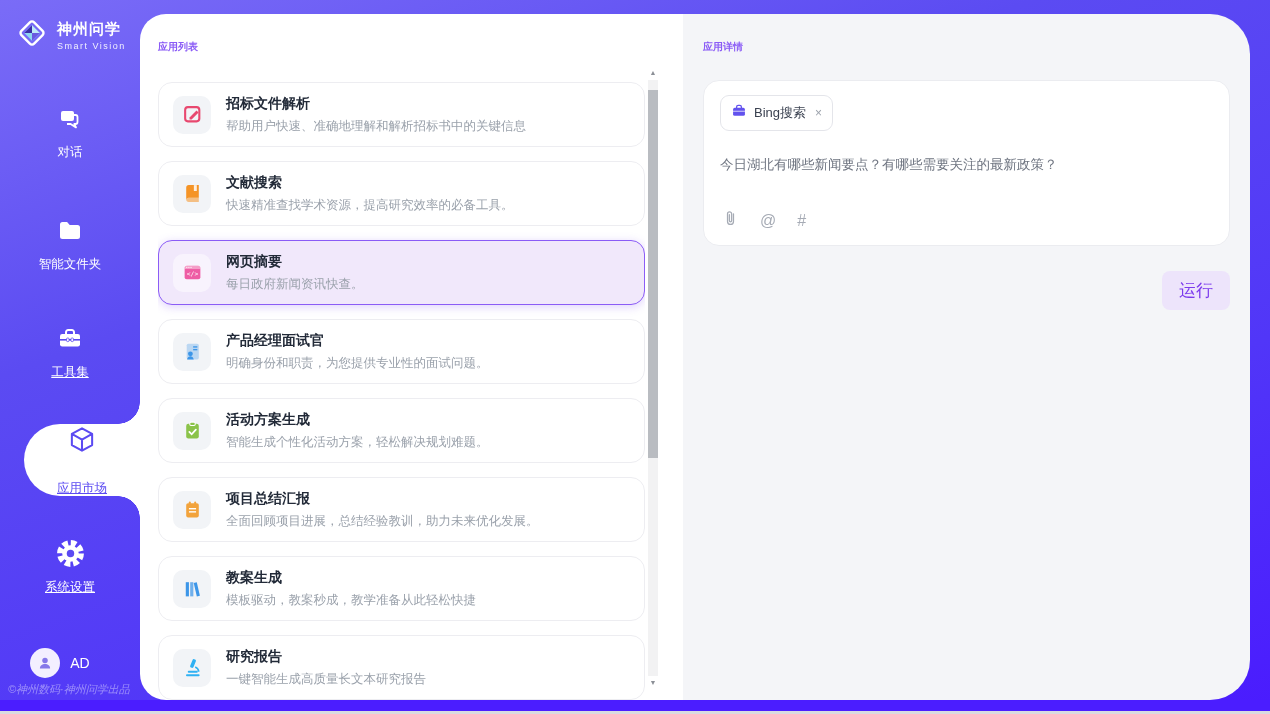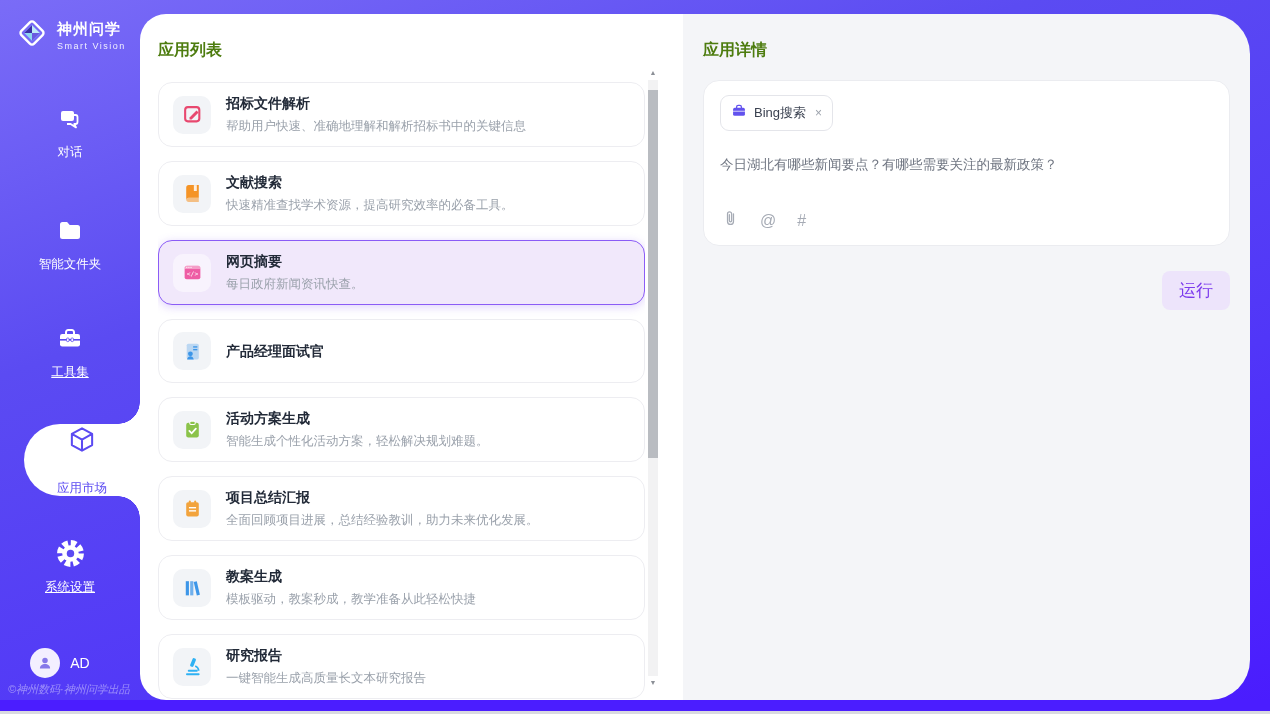--- a/index.html
+++ b/index.html
@@ -18,36 +18,36 @@
   .nav-item { position:absolute; left:0; width:140px; text-align:center; cursor:pointer; }
   .nav-item .lbl { display:block; font-size:12.5px; margin-top:6px; color:#fff; }
   .nav-item .lbl.und { text-decoration:underline; }
   .active-tab { position:absolute; left:24px; right:0; top:424px; height:72px; background:#fff;
                 border-radius:36px 0 0 36px; display:flex; flex-direction:column; align-items:center;
                 justify-content:center; cursor:pointer; }
   .active-tab::before { content:""; position:absolute; right:0; top:-22px; width:22px; height:22px;
       background:radial-gradient(circle at 0 0, rgba(0,0,0,0) 21.5px, #fff 22px); }
   .active-tab::after { content:""; position:absolute; right:0; bottom:-22px; width:22px; height:22px;
       background:radial-gradient(circle at 0 100%, rgba(0,0,0,0) 21.5px, #fff 22px); }
-  .active-tab .lbl { font-size:12.5px; margin-top:20px; color:#5b4af2; }
+  .active-tab .lbl { font-size:12.5px; margin-top:20px; color:#5b4af2; text-decoration:underline; }
   .user-row { position:absolute; left:0; top:648px; width:120px; display:flex; align-items:center;
               justify-content:center; gap:10px; }
   .avatar { width:30px; height:30px; border-radius:50%; background:#f3efff; display:flex;
             align-items:center; justify-content:center; }
   .user-initials { font-size:14px; color:#fff; }
   .sidebar-footer { position:absolute; left:8px; top:682px; font-size:11px; white-space:nowrap;
                     color:rgba(255,255,255,.42);font-style:italic; }
 
   
   .content { position:absolute; left:140px; top:14px; width:1110px; height:686px;
              border-radius:26px 40px 40px 26px; overflow:hidden; display:flex; }
 
   
   .list-panel { width:543px; background:#fff; position:relative; flex:none; }
-  .panel-title { font-size:16px; font-weight:bold; color:#4d7c0f; }
+  .panel-title { font-size:10px; font-weight:bold; color:#8b5cf6; }
   .list-panel .panel-title { position:absolute; left:18px; top:26px; }
   .cards { position:absolute; left:18px; top:68px; width:487px; bottom:0; overflow:hidden;
            display:flex; flex-direction:column; gap:14px; }
   .card { flex:none; display:flex; align-items:center; gap:15px; min-height:64px;
           border:1px solid #ededf1; border-radius:14px; padding:11px 14px; background:#fff; cursor:pointer; }
   .card.selected { background:#f1e8fb; border:1.5px solid #8b5cf6;
                    box-shadow:0 2px 10px rgba(139,92,246,.28); }
   .card-icon { flex:none; width:38px; height:38px; border-radius:10px; background:#f2f4f7;
                display:flex; align-items:center; justify-content:center; }
   .card.selected .card-icon { background:#f8f3fd; }
@@ -186,21 +186,21 @@
             <span class="card-icon">
               <svg width="21" height="21" viewBox="0 0 20 20">
       <rect x="4.5" y="2.5" width="11.5" height="15" rx="1.6" fill="#3d96e8" opacity=".3"></rect>
       <rect x="10.6" y="5" width="4" height="1.3" fill="#3d96e8"></rect>
       <rect x="10.6" y="7.6" width="4" height="1.3" fill="#3d96e8"></rect>
       <circle cx="8" cy="12.2" r="2.3" fill="#3d96e8"></circle>
       <path d="M4.8 17.5c.5-2 1.8-3 3.2-3s2.7 1 3.2 3z" fill="#3d96e8"></path>
               </svg>
             </span>
     <span><span class="card-name">产品经理面试官</span>
-    </span>
+    <div class="card-desc">明确身份和职责，为您提供专业性的面试问题。</div></span>
           </div>
           <div class="card">
             <span class="card-icon">
               <svg width="21" height="21" viewBox="0 0 20 20">
       <rect x="4" y="3.6" width="12" height="14" rx="2" fill="#8bc34a"></rect>
       <rect x="7.4" y="2" width="5.2" height="3.2" rx="1.1" fill="#8bc34a" stroke="#fff" stroke-width="1"></rect>
       <path d="M7 11.4l2.2 2.2 4-4.4" stroke="#fff" stroke-width="1.7" fill="none" stroke-linecap="round"></path>
               </svg>
             </span>
     <span><span class="card-name">活动方案生成</span>

